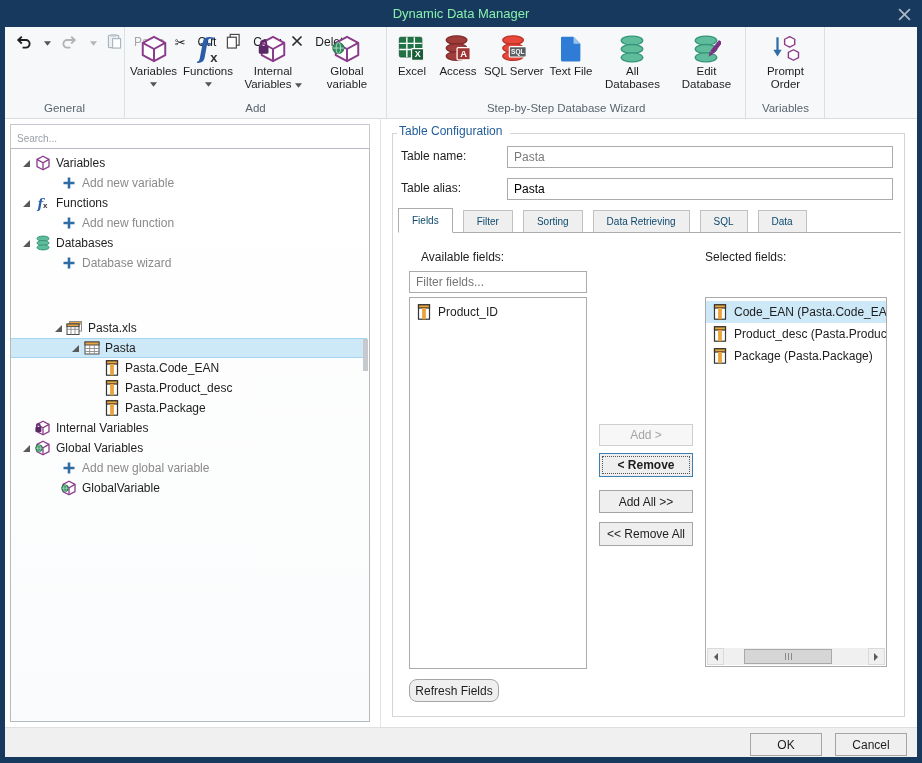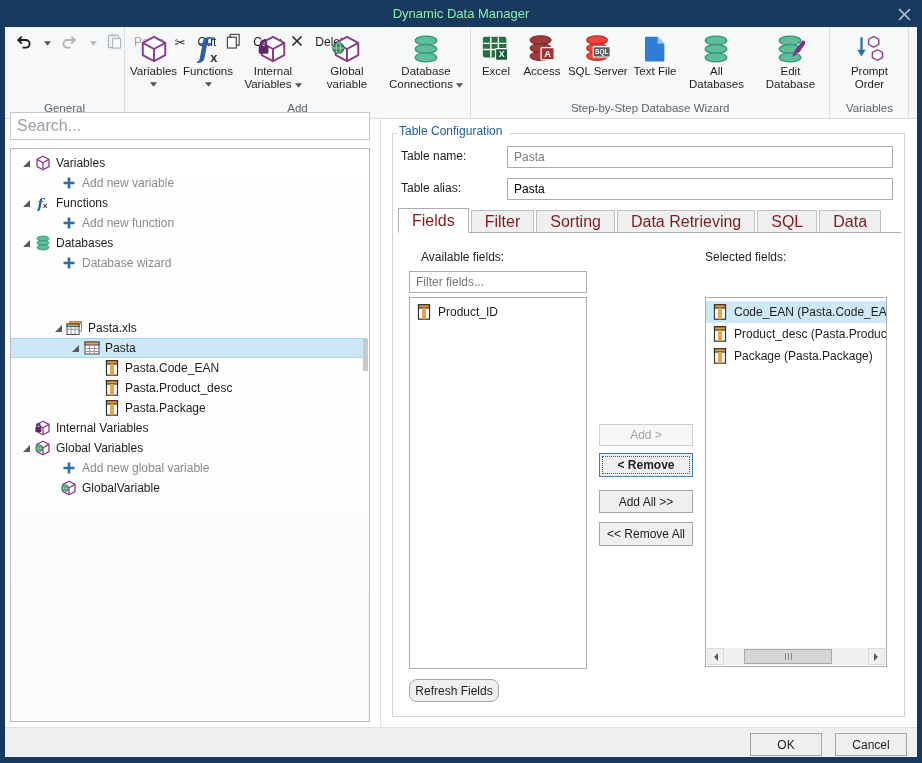--- a/index.html
+++ b/index.html
@@ -32,41 +32,41 @@
   .general-body { display:grid; grid-template-columns:auto auto; gap:0 10px; padding:3px 6px 0 8px; align-content:start; }
   .mini { display:flex; align-items:center; gap:12px; height:20px; font-size:12px; color:#1E1E1E; white-space:nowrap; }
   .mini.disabled { color:#A6A6A6; }
   .fxbig i { font:italic 700 27px "DejaVu Serif", serif; color:#2B5DA8; }
   .fxbig b { font:700 13px "Liberation Sans", sans-serif; color:#333; vertical-align:-4px; }
   .fxs i { font:italic 700 13px "DejaVu Serif", serif; color:#2B5DA8; }
   .fxs b { font:700 8px "Liberation Sans", sans-serif; color:#333; }
   .cuticon { font-size:13px; color:#1E1E1E; }
 
   
-  .search-box { position:absolute; left:10px; top:112px; width:360px; height:28px; border:1px solid #C5CAD0; background:#fff; font-size:16px; color:#222; padding:0 6px; font-family:"Liberation Sans", sans-serif; }
+  .search-box { position:absolute; left:10px; top:124px; width:360px; height:28px; border:1px solid #C5CAD0; background:#fff; font-size:10px; color:#222; padding:0 6px; font-family:"Liberation Sans", sans-serif; }
   .search-box::placeholder { color:#9AA0A6; }
   .tree-box { position:absolute; left:10px; top:148px; width:360px; height:574px; border:1px solid #B5BAC0; background:linear-gradient(#FFFFFF,#FAFBFC); padding-top:4px; overflow:hidden; }
   .tree-row { position:relative; display:flex; align-items:center; height:20px; font-size:12px; color:#1E1E1E; white-space:nowrap; }
   .tree-row .exp { width:14px; display:flex; justify-content:center; align-items:center; flex:none; }
   .tree-row .ticon { width:19px; display:flex; justify-content:center; align-items:center; flex:none; margin-right:4px; }
   .tree-row.muted { color:#8A8A8A; }
   .tree-row.selected { background:#CDE8F7; border-top:1px solid #A5D5EF; border-bottom:1px solid #A5D5EF; margin-right:2px; }
   .tree-scroll-thumb { position:absolute; right:1px; top:190px; width:5px; height:32px; background:#C6CACE; }
 
   .vsep { position:absolute; left:380px; top:119px; width:1px; height:608px; background:#E2E4E6; }
 
   
   .mainbox { position:absolute; left:392px; top:133px; width:513px; height:584px; border:1px solid #D5D5D5; background:#fff; }
   .section-title { position:absolute; left:397px; top:124px; background:#fff; padding:0 8px 0 2px; font-size:12px; color:#1F5B99; z-index:2; }
   .fieldlabel { position:absolute; font-size:12px; color:#1E1E1E; }
   .tcinput { position:absolute; height:22px; border:1px solid #ABABAB; background:#fff; font-size:12px; padding:0 6px; font-family:"Liberation Sans", sans-serif; }
   .tcinput.gray { color:#7A7A7A; }
 
   .tabs { position:absolute; left:5px; top:74px; width:503px; height:25px; border-bottom:1px solid #ACACAC; display:flex; align-items:flex-end; }
-  .tab { height:22px; background:#EFEFEF; border:1px solid #C0C0C0; border-bottom:none; margin-right:2px; padding:0 13px; font-size:16px; color:#7f1d1d; display:flex; align-items:center; }
+  .tab { height:22px; background:#EFEFEF; border:1px solid #C0C0C0; border-bottom:none; margin-right:10px; padding:0 13px; font-size:10px; color:#0c4a6e; display:flex; align-items:center; }
   .tab.active { height:25px; background:#fff; border:1px solid #ACACAC; border-bottom:1px solid #fff; margin-bottom:-1px; z-index:2; }
 
   .listbox { position:absolute; border:1px solid #ABABAB; background:#fff; padding-top:3px; overflow:hidden; }
   .list-item { display:flex; align-items:center; height:22px; font-size:12px; color:#1E1E1E; padding-left:5px; white-space:nowrap; overflow:hidden; }
   .list-item .ticon { width:18px; display:flex; justify-content:center; align-items:center; margin-right:5px; flex:none; }
   .list-item.selected { background:#CDE8F7; }
 
   .btn { position:absolute; background:#EFEFEF; border:1px solid #A5A5A5; font-size:12px; color:#1E1E1E; font-family:"Liberation Sans", sans-serif; display:flex; align-items:center; justify-content:center; }
   .btn.disabled { background:#F7F7F7; border-color:#CFCFCF; color:#A4A4A4; }
   .btn.focused { border:1px solid #3C7FB1; outline:1px dotted #555; outline-offset:-4px; }
@@ -187,34 +187,20 @@
             <div class="ric">
               <svg width="30" height="30" viewBox="0 0 32 32">
                 <path d="M16 3 28 9.4v13.2L16 29 4 22.6V9.4Z" fill="#fff" stroke="#8A3B8A" stroke-width="2.1" stroke-linejoin="round"></path>
                 <path d="M4 9.4 16 16l12-6.6M16 16v13" fill="none" stroke="#8A3B8A" stroke-width="2.1" stroke-linejoin="round"></path>
                 <circle cx="6.8" cy="15" r="6" fill="#2F8C5C" stroke="#256E49" stroke-width="1"></circle>
                 <ellipse cx="6.8" cy="15" rx="2.4" ry="6" fill="none" stroke="#BFE3CF" stroke-width="0.9"></ellipse>
                 <path d="M0.8 15h12" stroke="#BFE3CF" stroke-width="0.9"></path>
               </svg>
             </div>
             <div class="rlb">Global variable</div>
-          </div>
-          <div class="rbtn">
-            <div class="ric">
-              <svg width="30" height="30" viewBox="0 0 32 32">
-                <g fill="#5FBD9C" stroke="#35967A" stroke-width="1.4">
-                  <ellipse cx="16" cy="7" rx="11.5" ry="4.8"></ellipse>
-                  <ellipse cx="16" cy="16" rx="11.5" ry="4.8"></ellipse>
-                  <ellipse cx="16" cy="25" rx="11.5" ry="4.8"></ellipse>
-                </g>
-              </svg>
-            </div>
-            <div class="rlb wide">Database Connections<span class="ci"><svg width="7" height="5" viewBox="0 0 8 5">
-                  <path d="M0 0h8L4 5Z" fill="#555"></path>
-                </svg></span></div>
           </div>
         </div>
       <div class="rglabel">Add</div>
     </div>
 
     <div class="rgroup">
       <div class="rbody" id="wizard-buttons">
           <div class="rbtn">
             <div class="ric">
               <svg width="30" height="30" viewBox="0 0 32 32">

